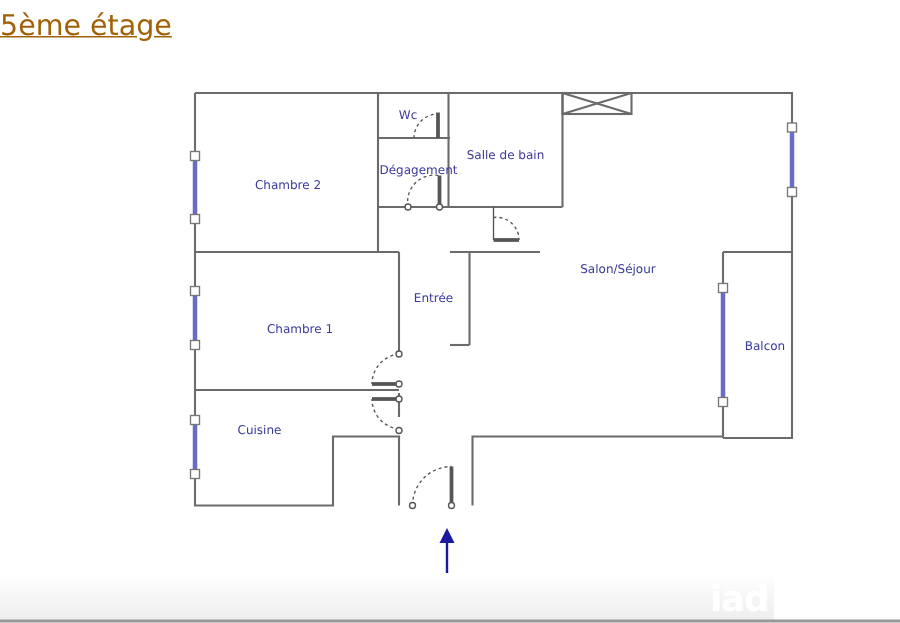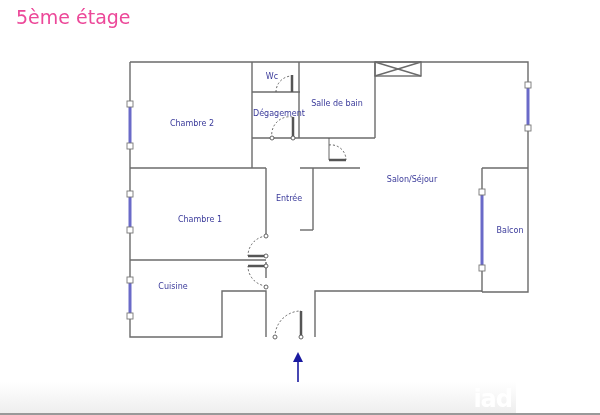--- a/index.html
+++ b/index.html
@@ -1,17 +1,17 @@
 <!DOCTYPE html>
 <html><head>
 <meta charset="utf-8">
 <style>
   html, body { margin: 0; padding: 0; background: #ffffff; }
   body { width: 600px; height: 415px; position: relative; overflow: hidden; font-family: "DejaVu Sans", sans-serif; }
-  .title { position: absolute; left: 16px; top: 6px; font-size: 19px; color: #ec4899; }
+  .title { position: absolute; left: 0; top: 6px; font-size: 19px; color: #a16207; text-decoration: underline; }
   svg.plan { position: absolute; left: 0; top: 0; }
   .room-label { font-family: "DejaVu Sans", sans-serif; font-size: 8px; fill: #3a3a9a; }
   .footer { position: absolute; left: 0; top: 382px; width: 516px; height: 33px;
             background: linear-gradient(#ffffff, #ededed); }
   .footer-line { position: absolute; left: 0; bottom: 0; width: 600px; height: 2px; background: #999; }
   .watermark { position: absolute; right: 4px; bottom: 2px; font-size: 24px; font-weight: bold; color: #ffffff; letter-spacing: -1px; }
 </style>
 </head>
 <body>
 

